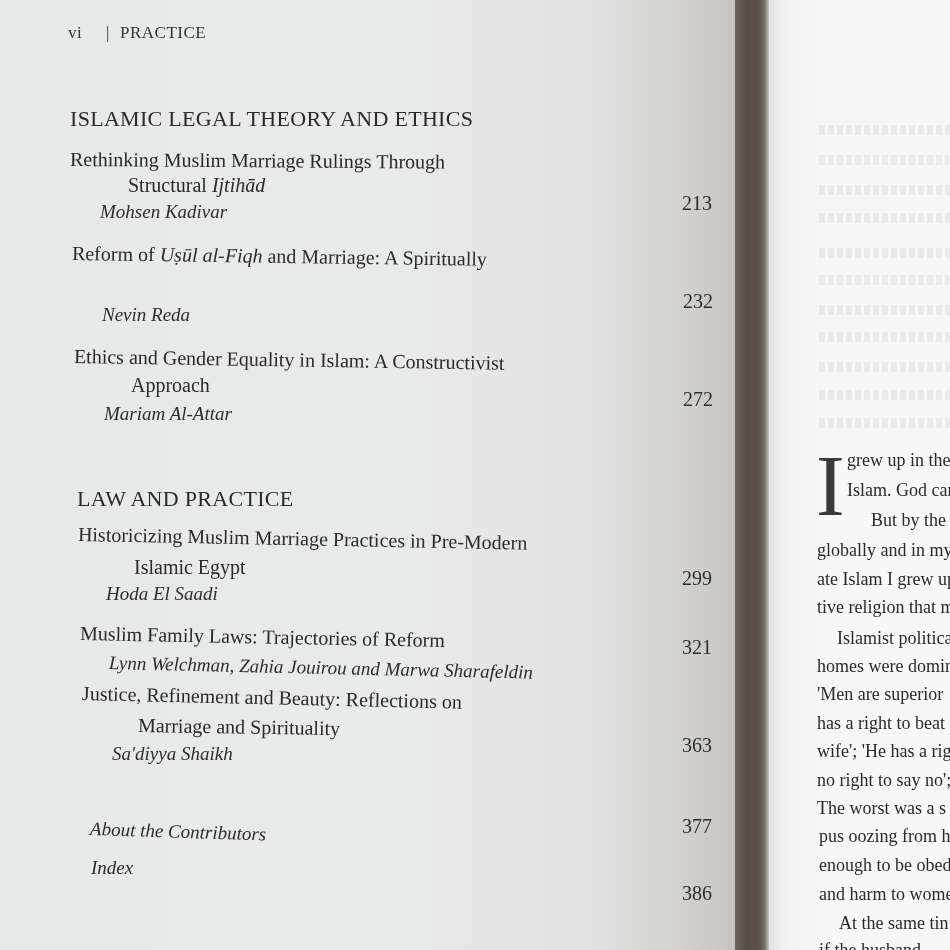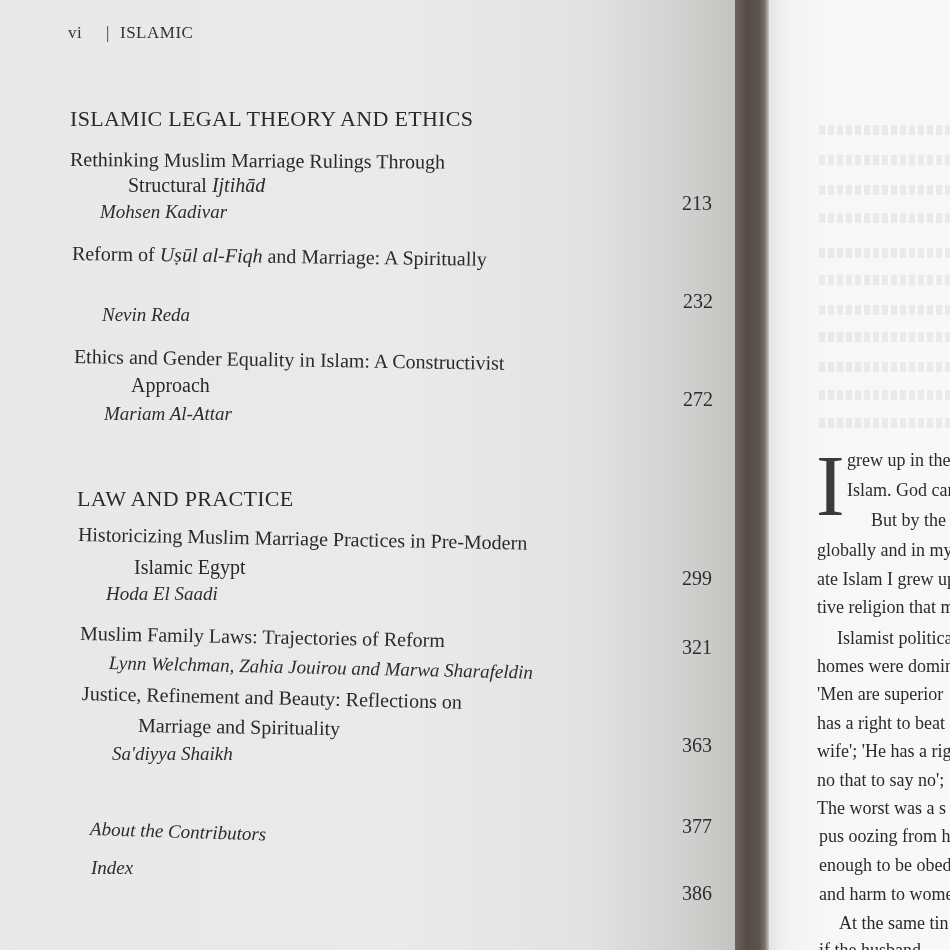--- a/index.html
+++ b/index.html
@@ -117,21 +117,21 @@
     }
   </style>
 </head>
 <body>
 
 <div class="spread">
 
   <div class="left-page">
 
     <div class="running-head">
-      <span class="folio">vi</span><span class="bar">|</span><span>ISLAMIC</span>
+      <span class="folio">vi</span><span class="bar">|</span><span>PRACTICE</span>
     </div>
 
     <div class="toc">
 
       <div class="section-title" style="left:70px; top:106px;">ISLAMIC LEGAL THEORY AND ETHICS</div>
 
       <div class="entry-line" style="left:70px; top:148px; transform:rotate(0.4deg); transform-origin:left;">Rethinking Muslim Marriage Rulings Through</div>
       <div class="entry-line" style="left:128px; top:174px;"><span>Structural </span><em>Ijtihād</em></div>
       <div class="entry-author" style="left:100px; top:201px;">Mohsen Kadivar</div>
       <div class="entry-page" style="left:672px; top:192px;">213</div>
@@ -190,21 +190,21 @@
     <div class="body-line" style="left:78px; top:480px;">Islam. God can</div>
     <div class="body-line" style="left:102px; top:510px;">But by the</div>
     <div class="body-line" style="left:48px; top:540px;">globally and in my l</div>
     <div class="body-line" style="left:48px; top:569px;">ate Islam I grew up</div>
     <div class="body-line" style="left:48px; top:597px;">tive religion that m</div>
     <div class="body-line" style="left:68px; top:628px;">Islamist politica</div>
     <div class="body-line" style="left:48px; top:656px;">homes were domin</div>
     <div class="body-line" style="left:48px; top:684px;">'Men are superior</div>
     <div class="body-line" style="left:48px; top:713px;">has a right to beat</div>
     <div class="body-line" style="left:48px; top:741px;">wife'; 'He has a rig</div>
-    <div class="body-line" style="left:48px; top:770px;">no that to say no';</div>
+    <div class="body-line" style="left:48px; top:770px;">no right to say no';</div>
     <div class="body-line" style="left:48px; top:798px;">The worst was a s</div>
     <div class="body-line" style="left:50px; top:826px;">pus oozing from h</div>
     <div class="body-line" style="left:50px; top:855px;">enough to be obed</div>
     <div class="body-line" style="left:50px; top:884px;">and harm to wome</div>
     <div class="body-line" style="left:70px; top:913px;">At the same tin</div>
     <div class="body-line" style="left:50px; top:940px;">if the husband</div>
   </div>
 </div>
 
 </body></html>

